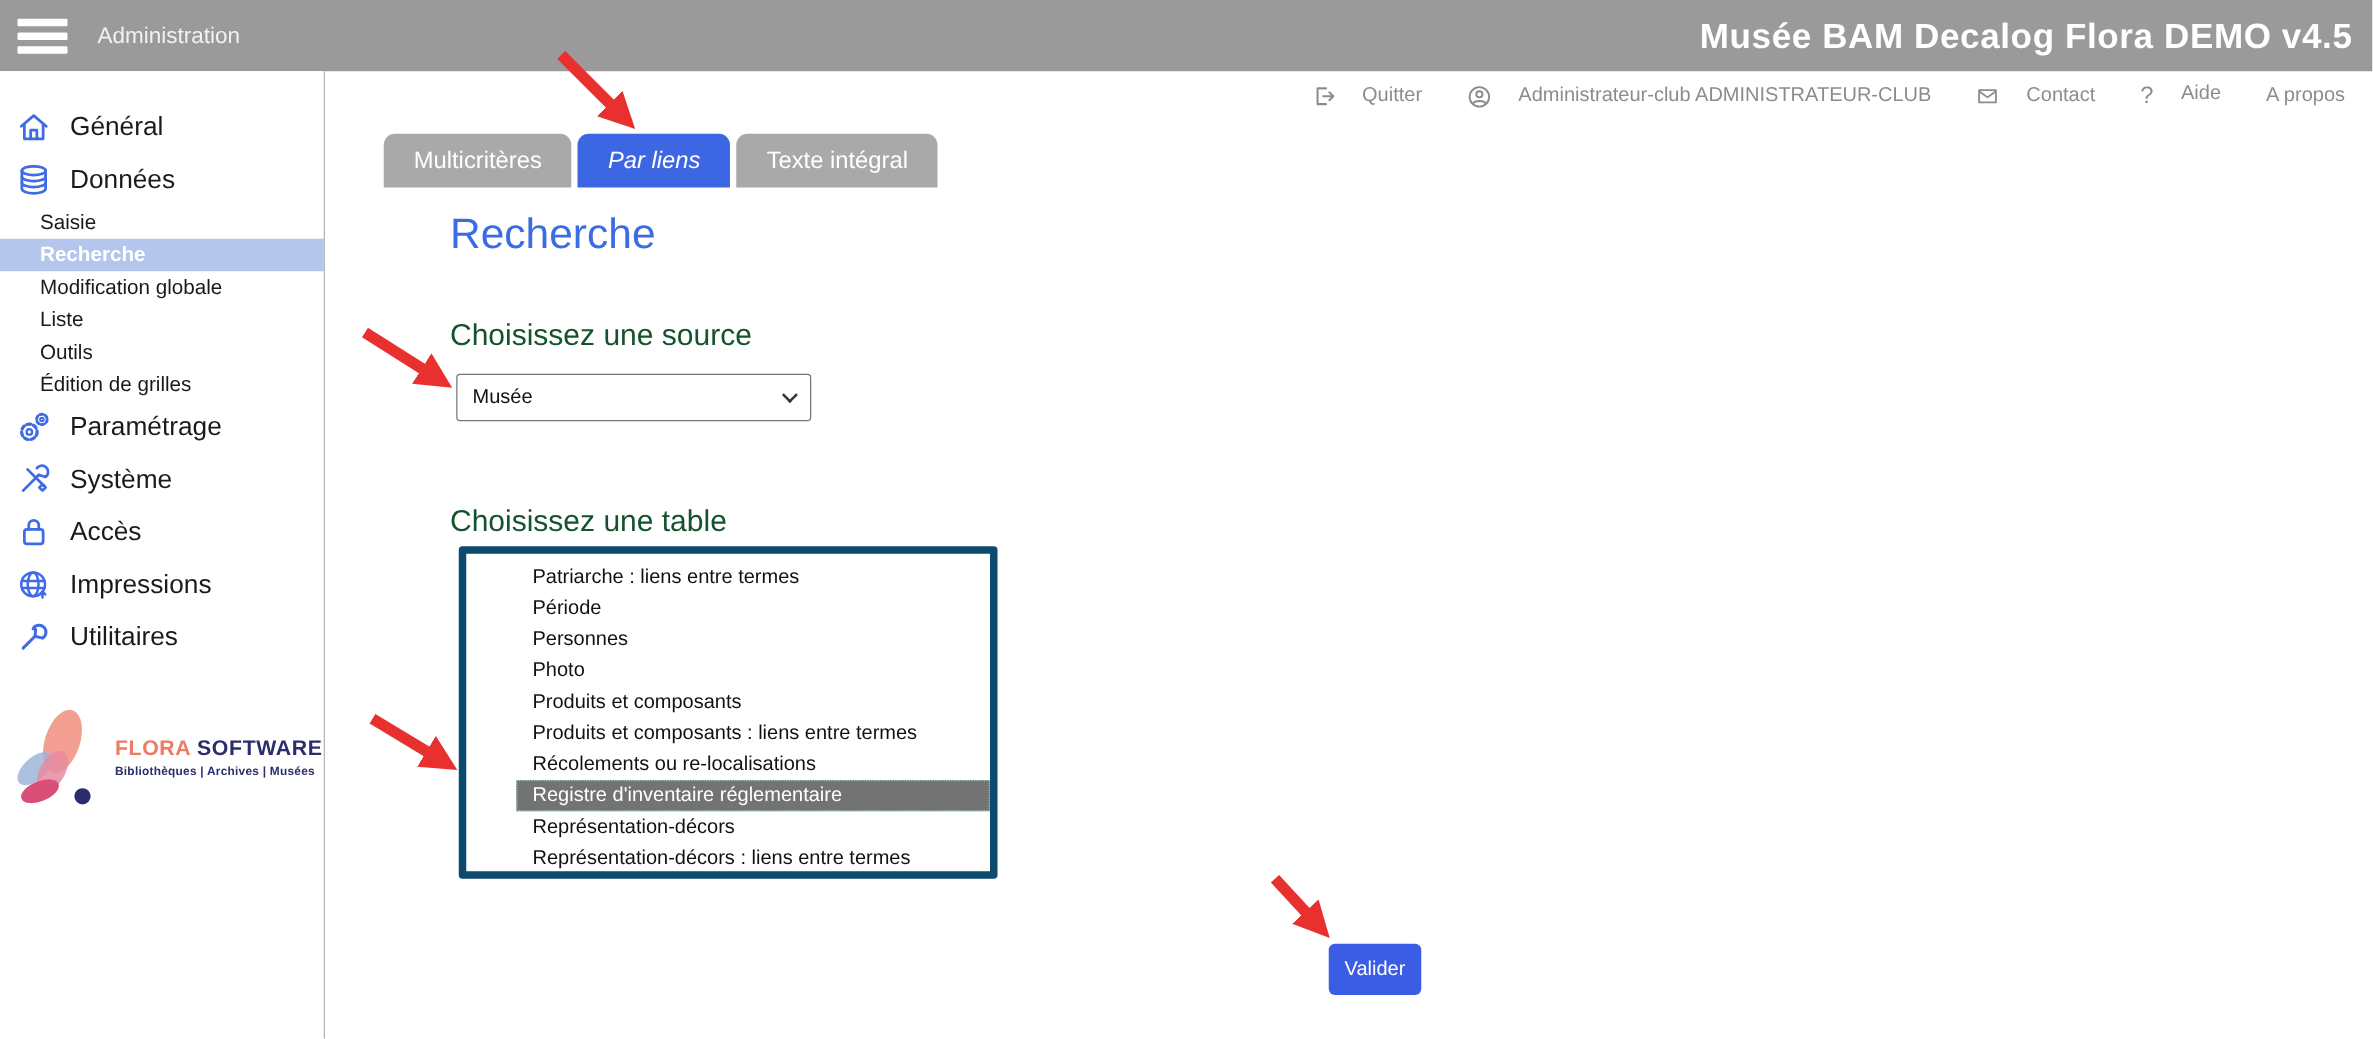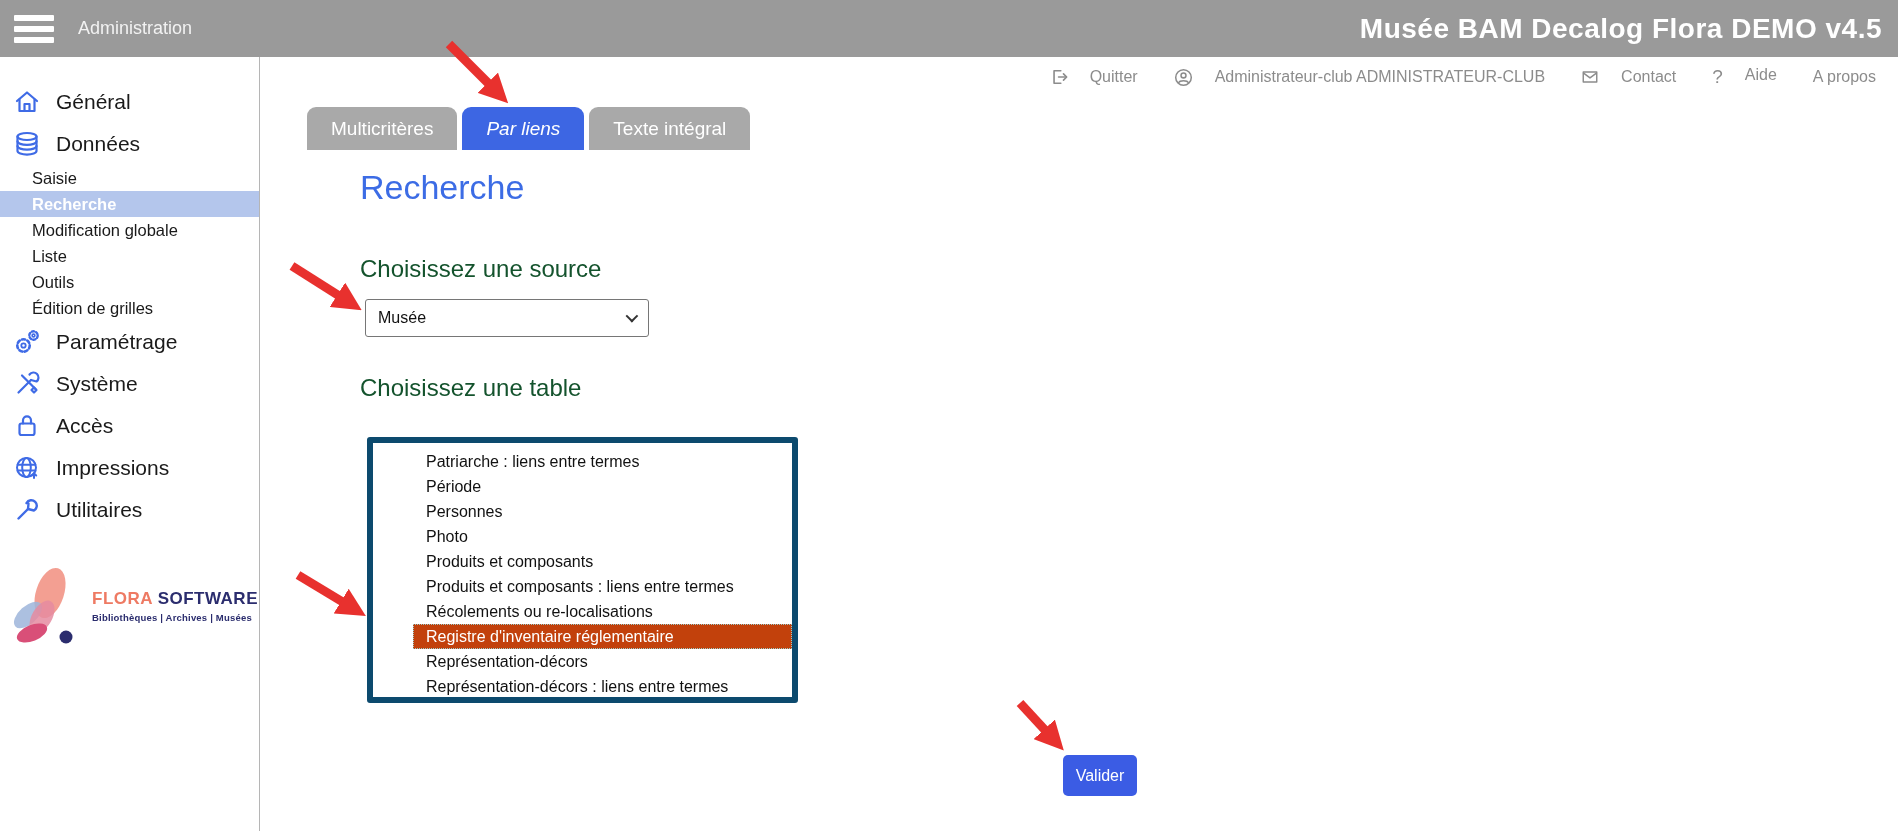--- a/index.html
+++ b/index.html
@@ -57,39 +57,39 @@
   .tab {
     height:43px; padding:0 24px; display:flex; align-items:center; justify-content:center;
     background:#a9a9a9; color:#fff; font-size:19px; border-radius:9px 9px 0 0; cursor:pointer;
   }
   .tab.active { background:#3d66e3;font-style:italic; }
 
   
   .page-title { position:absolute; left:360px; top:168px; font-size:34px; color:#3c6ce5; }
   .sec-label { position:absolute; font-size:24px; color:#14532d; }
   .lbl-source { left:360px; top:255px; }
-  .lbl-table  { left:360px; top:374px;text-align:right; }
+  .lbl-table  { left:360px; top:404px;text-align:right; }
 
   .select-box {
     position:absolute; left:365px; top:299px; width:284px; height:38px;
     border:1px solid #767676; border-radius:3px; background:#fff;
     display:flex; align-items:center; font-size:16px; padding-left:12px; cursor:pointer;
   }
   .select-box .chev {
     position:absolute; right:13px; top:13px; width:9px; height:9px;
     border-right:2px solid #333; border-bottom:2px solid #333; transform:rotate(45deg) translateY(-2px);
   }
 
   .listbox {
     position:absolute; left:367px; top:437px; width:431px; height:266px;
     border:6px solid #0c4a6e; border-radius:3px; background:#fff;
     overflow:hidden; padding-top:6px; font-size:16px;padding-left:40px;
   }
   .opt { height:25px; line-height:25px; padding-left:13px; white-space:nowrap; cursor:pointer; }
-  .opt.selected { background:#c2410c; color:#fff; outline:1px dotted #9cc; outline-offset:-1px; }
+  .opt.selected { background:#737373; color:#fff; outline:1px dotted #9cc; outline-offset:-1px; }
 
   .validate-btn {
     position:absolute; left:1063px; top:755px; width:74px; height:41px;
     background:#3b5ce4; color:#fff; font-size:16px; font-family:"Liberation Sans",sans-serif;
     border:none; border-radius:5px; cursor:pointer;
   }
 
   
   .overlay { position:absolute; left:0; top:0; width:1898px; height:831px; pointer-events:none; z-index:50; }
 </style>

